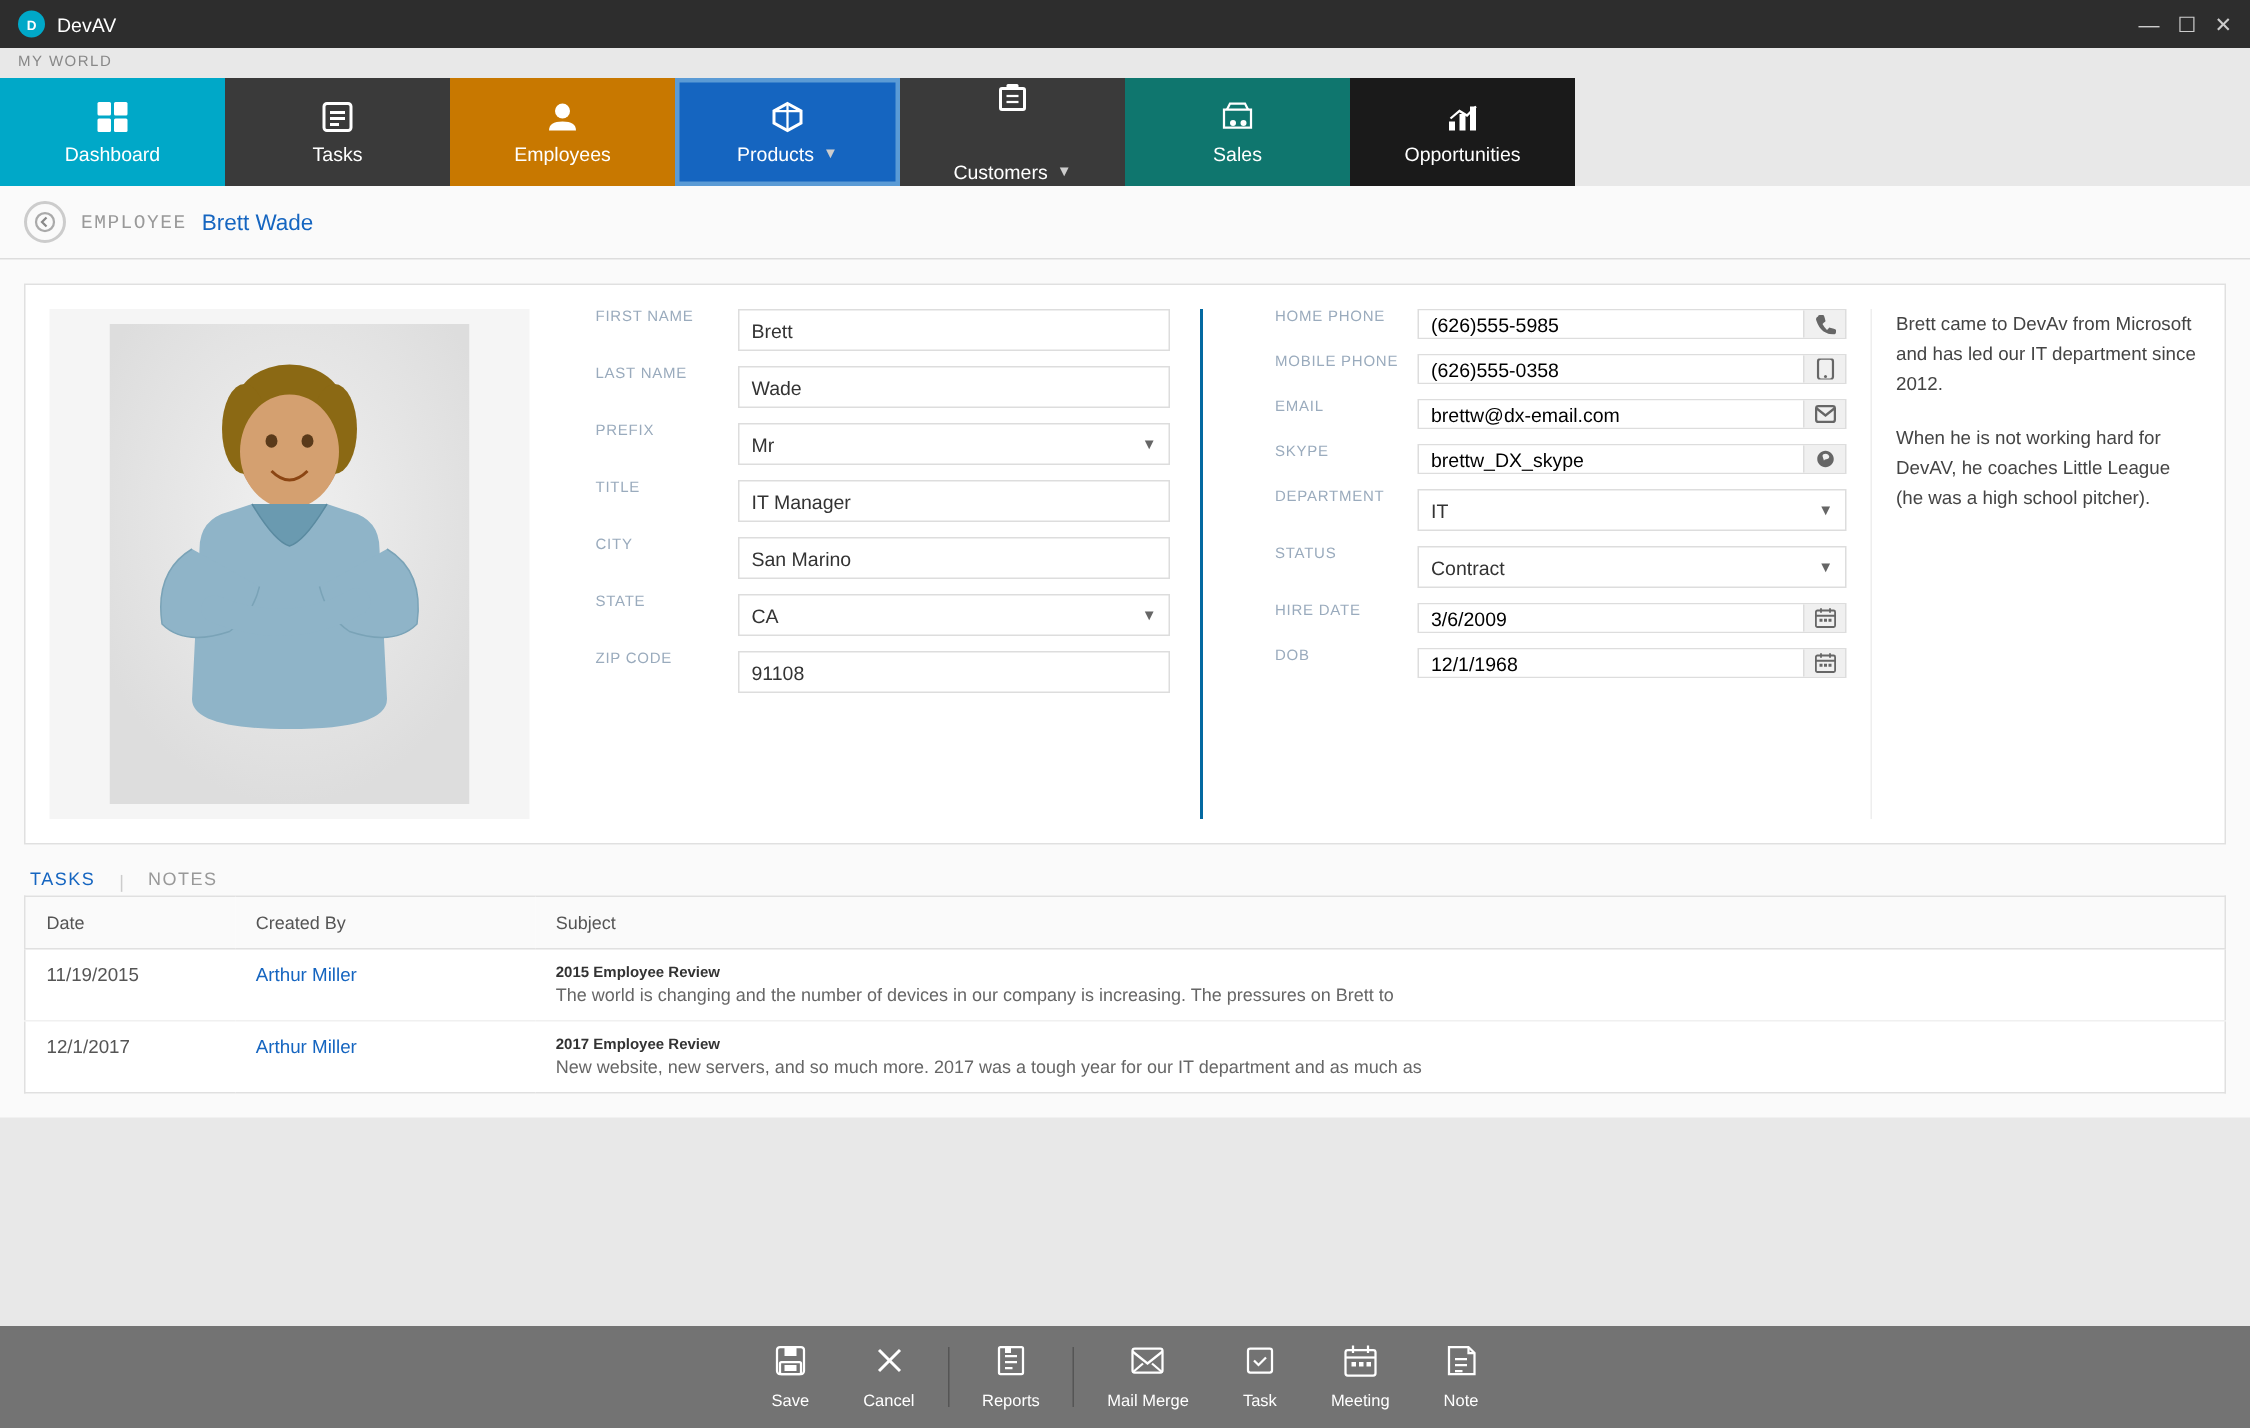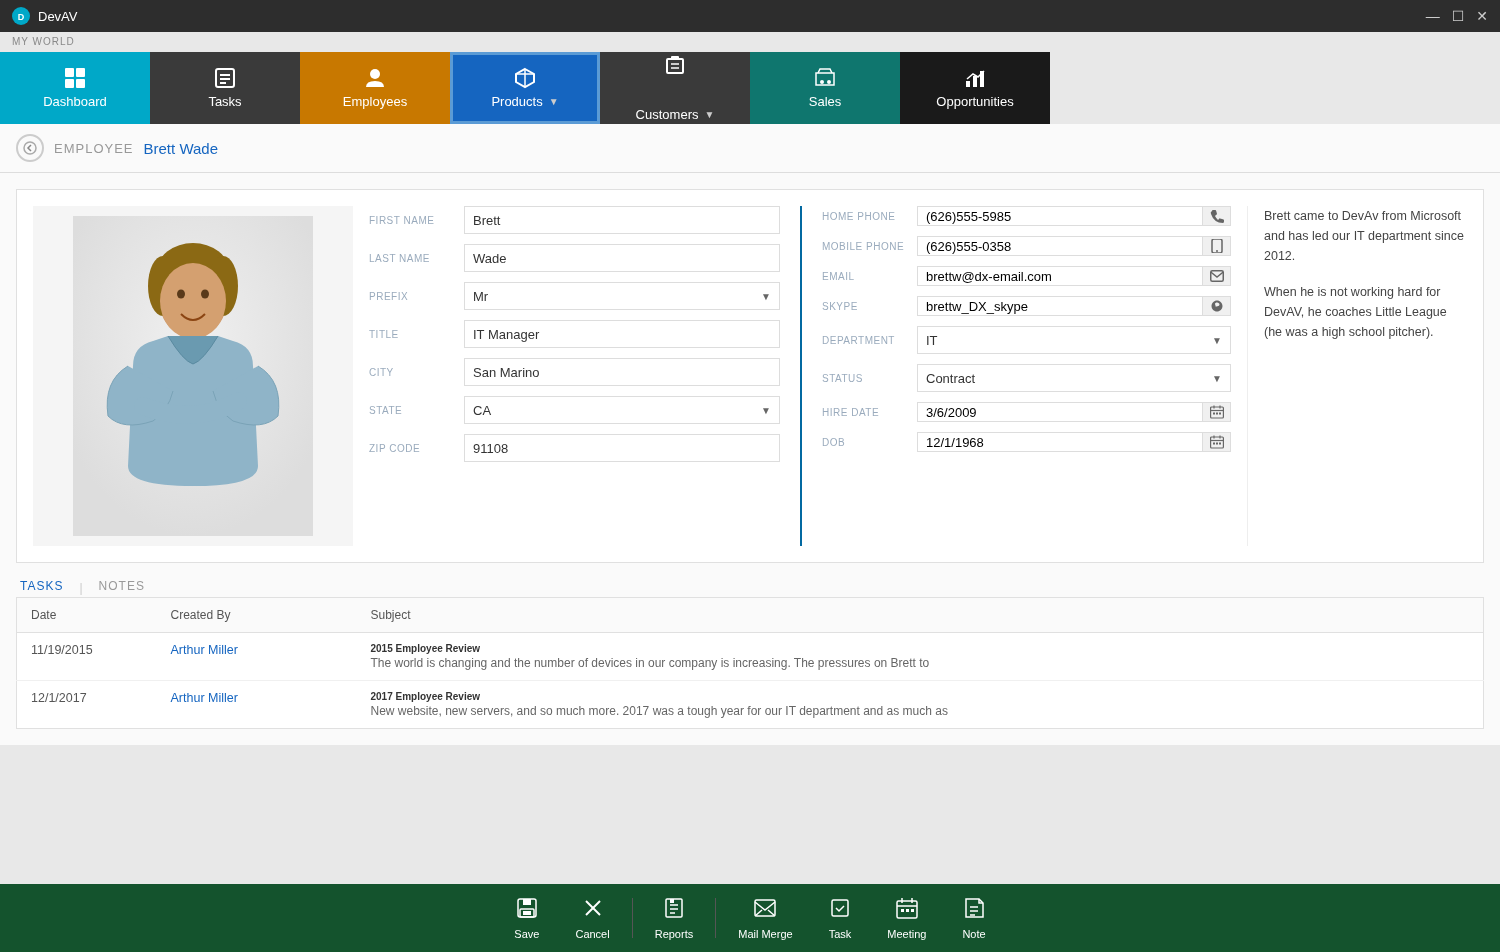--- a/index.html
+++ b/index.html
@@ -52,21 +52,21 @@
     }
     .back-btn {
       width: 28px; height: 28px;
       border-radius: 50%;
       border: 2px solid #ccc;
       display: flex; align-items: center; justify-content: center;
       cursor: pointer;
       color: #666;
       font-size: 14px;
     }
-    .breadcrumb-label { font-size: 13px; color: #999; text-transform: uppercase; letter-spacing: 1px; }
+    .breadcrumb-label { font-size: 13px; color: #999; text-transform: uppercase; letter-spacing: 1px; font-family: Liberation Mono, monospace; }
     .breadcrumb-name { font-size: 15px; color: #1565c0; font-weight: 400; }
 
     
     .main-content {
       background: #fafafa;
       padding: 16px;
       display: flex;
       flex-direction: column;
       gap: 12px;
     }
@@ -96,22 +96,23 @@
       flex: 1;
       display: grid;
       grid-template-columns: 1fr 1fr;
       gap: 0;
     }
     .form-left { padding-right: 20px; }
     .form-right { padding-left: 20px; border-left: 2px solid #0369a1; }
 
     .field-row {
       display: flex;
-      align-items: center;
+      align-items: flex-start;
       margin-bottom: 10px;
+      margin-left: 28px;
     }
     .field-label {
       font-size: 10px;
       color: #9aabbd;
       text-transform: uppercase;
       letter-spacing: 0.5px;
       min-width: 95px;
       font-weight: 500;
     }
     .field-input {
@@ -217,21 +218,21 @@
     .td-subject .subject-title { font-weight: 600; font-size: 10px; margin-bottom: 2px; }
     .td-subject .subject-body { font-size: 12px; color: #666; }
 
     
     .footer-toolbar {
       position: fixed;
       bottom: 0;
       left: 0;
       right: 0;
       height: 68px;
-      background: #14532d;
+      background: #737373;
       display: flex;
       align-items: center;
       justify-content: center;
       gap: 0;
     }
     .footer-btn {
       display: flex;
       flex-direction: column;
       align-items: center;
       gap: 4px;

